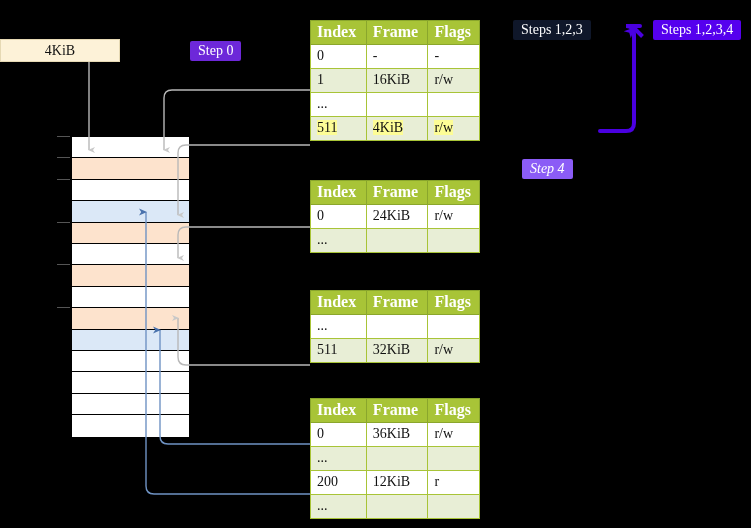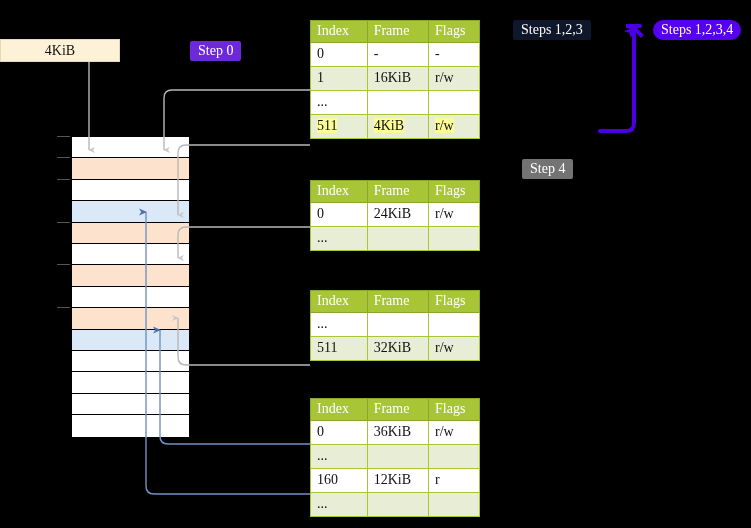--- a/index.html
+++ b/index.html
@@ -66,25 +66,25 @@
   
   .pt {
     position: absolute;
     border-collapse: collapse;
     font-size: 14px;
     background: #ffffff;
   }
   .pt th {
     background: #a8c437;
     color: #ffffff;
-    font-weight: normal;
+    font-weight: bold;
     text-align: left;
     padding: 2px 6px 3px 6px;
     border: 1px solid #8aa62c;
-    font-size: 14px;
+    font-size: 16px;
   }
   .pt td {
     border: 1px solid #a8c437;
     padding: 2px 6px 3px 6px;
     color: #111111;
     height: 18px;
     vertical-align: middle;
   }
   .pt tr.odd td { background: #ffffff; }
   .pt tr.even td { background: #e8eed6; }
@@ -157,22 +157,22 @@
 
     <path d="M 310,494 L 154,494 Q 146,494 146,486 L 146,212" stroke="#6f93c4" stroke-width="1.4" fill="none" marker-end="url(#ah-blue)"></path>
 
     <path d="M 600,131 L 626,131 Q 634,131 634,123 L 634,34 Q 634,26 626,26 L 640,26" stroke="#4a00e0" stroke-width="4" fill="none" stroke-linecap="round"></path>
     <path d="M 634,40 L 634,28" stroke="#4a00e0" stroke-width="4" fill="none" marker-end="url(#ah-purple)" transform="rotate(-45 634 28)"></path>
   </svg>
 
   <div id="badges">
       <div class="badge" style="left: 190px; top: 41px; background: #6d28d9;"><span>Step 0</span></div>
       <div class="badge" style="left: 513px; top: 20px; background: #0f172a;"><span>Steps 1,2,3</span></div>
-      <div class="badge" style="left: 653px; top: 20px; background: rgb(85, 0, 238); border-radius: 10px;"><span>Steps 1,2,3,4</span></div>
-      <div class="badge" style="left: 522px; top: 159px; background: #737373;"><span>Step 4</span></div>
+      <div class="badge" style="left: 653px; top: 20px; background: rgb(85, 0, 238);"><span>Steps 1,2,3,4</span></div>
+      <div class="badge" style="left: 522px; top: 159px; background: #8b5cf6; font-style: italic;"><span>Step 4</span></div>
     </div>
 
   <div id="tables">
       <table class="pt" style="left: 310px; top: 20px; width: 170px;">
         <thead>
           <tr>
             <th class="cw-index">Index</th>
             <th class="cw-frame">Frame</th>
             <th class="cw-flags">Flags</th>
           </tr>
@@ -255,21 +255,21 @@
             <td class="cw-index"><span>0</span></td>
             <td class="cw-frame"><span>36KiB</span></td>
             <td class="cw-flags"><span>r/w</span></td>
           </tr>
           <tr class="even">
             <td class="cw-index"><span>...</span></td>
             <td class="cw-frame"><span></span></td>
             <td class="cw-flags"><span></span></td>
           </tr>
           <tr class="odd">
-            <td class="cw-index"><span>160</span></td>
+            <td class="cw-index"><span>200</span></td>
             <td class="cw-frame"><span>12KiB</span></td>
             <td class="cw-flags"><span>r</span></td>
           </tr>
           <tr class="even">
             <td class="cw-index"><span>...</span></td>
             <td class="cw-frame"><span></span></td>
             <td class="cw-flags"><span></span></td>
           </tr>
         </tbody>
       </table>

